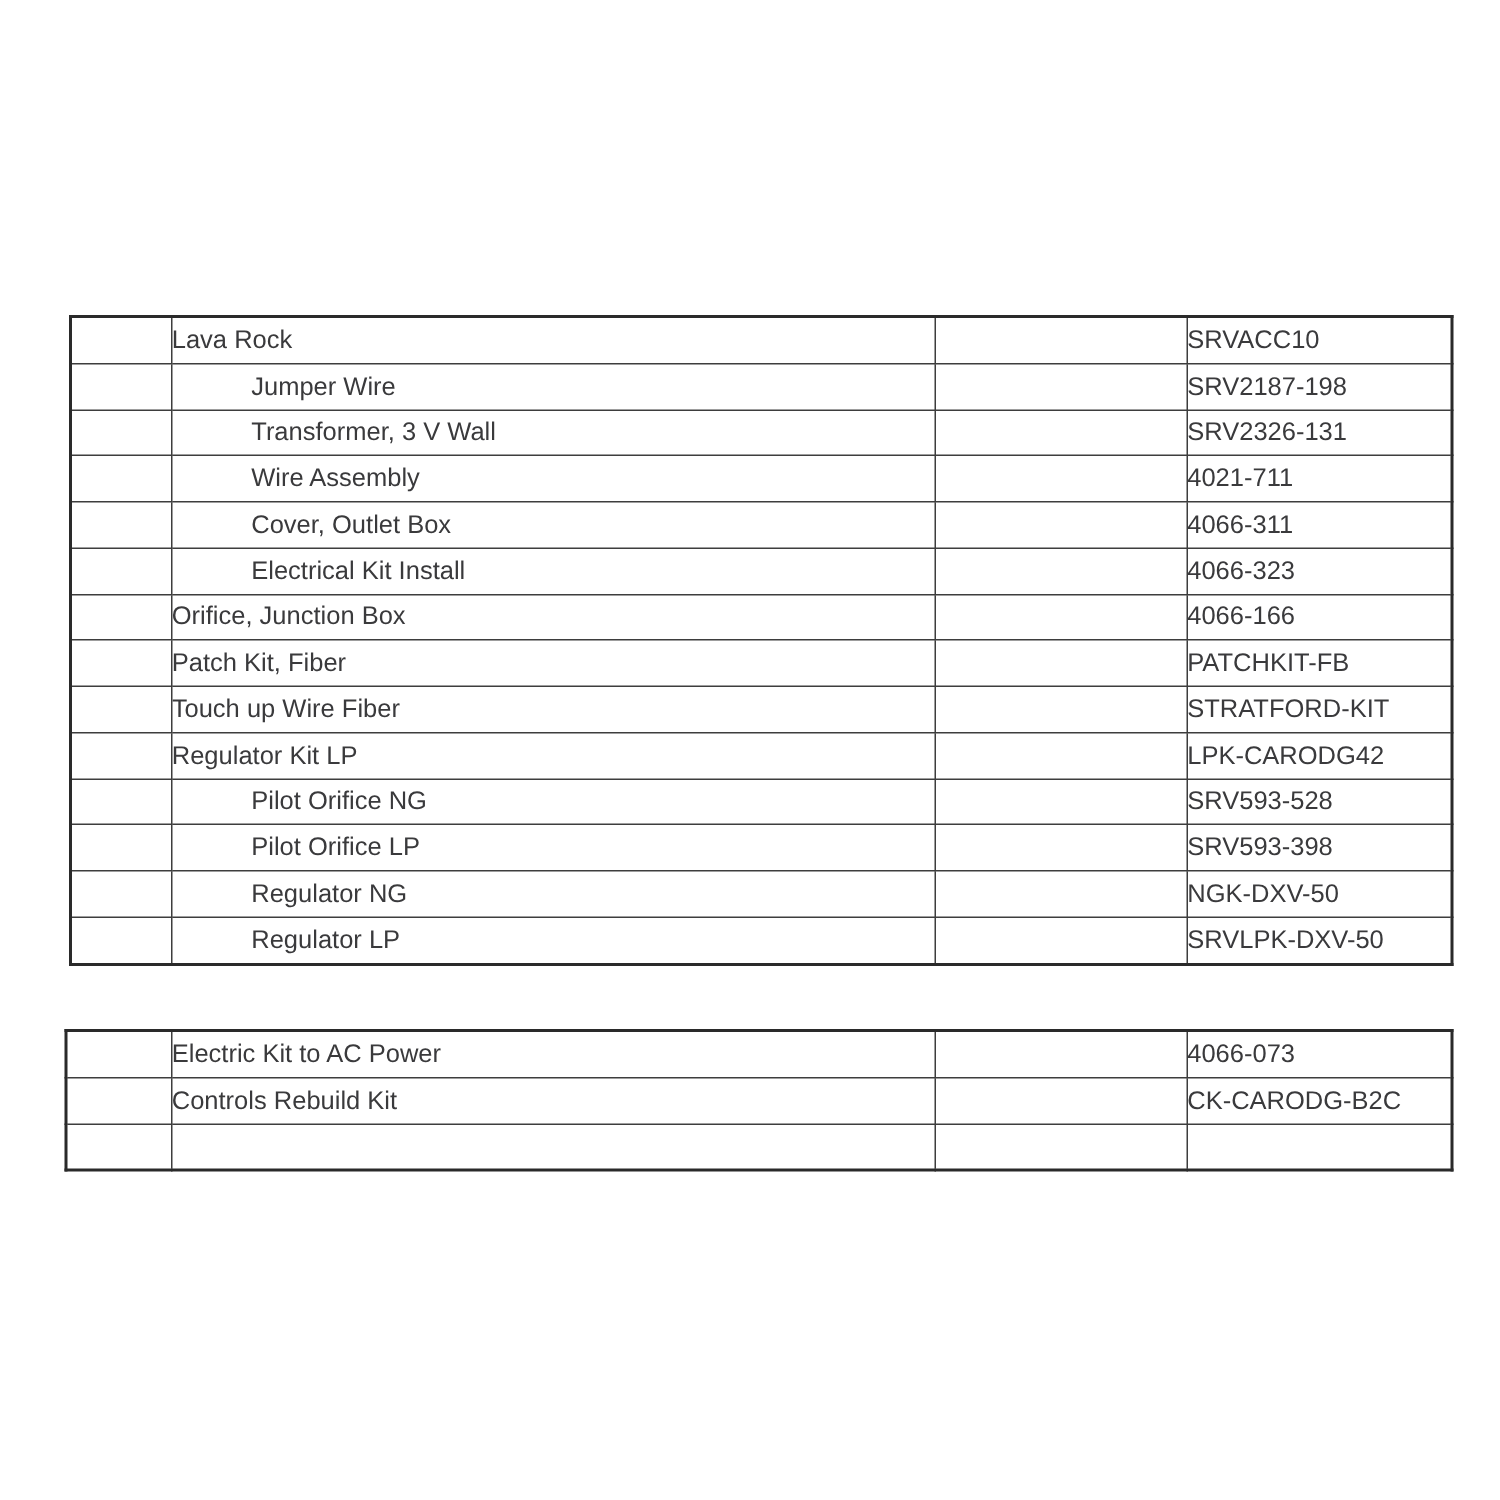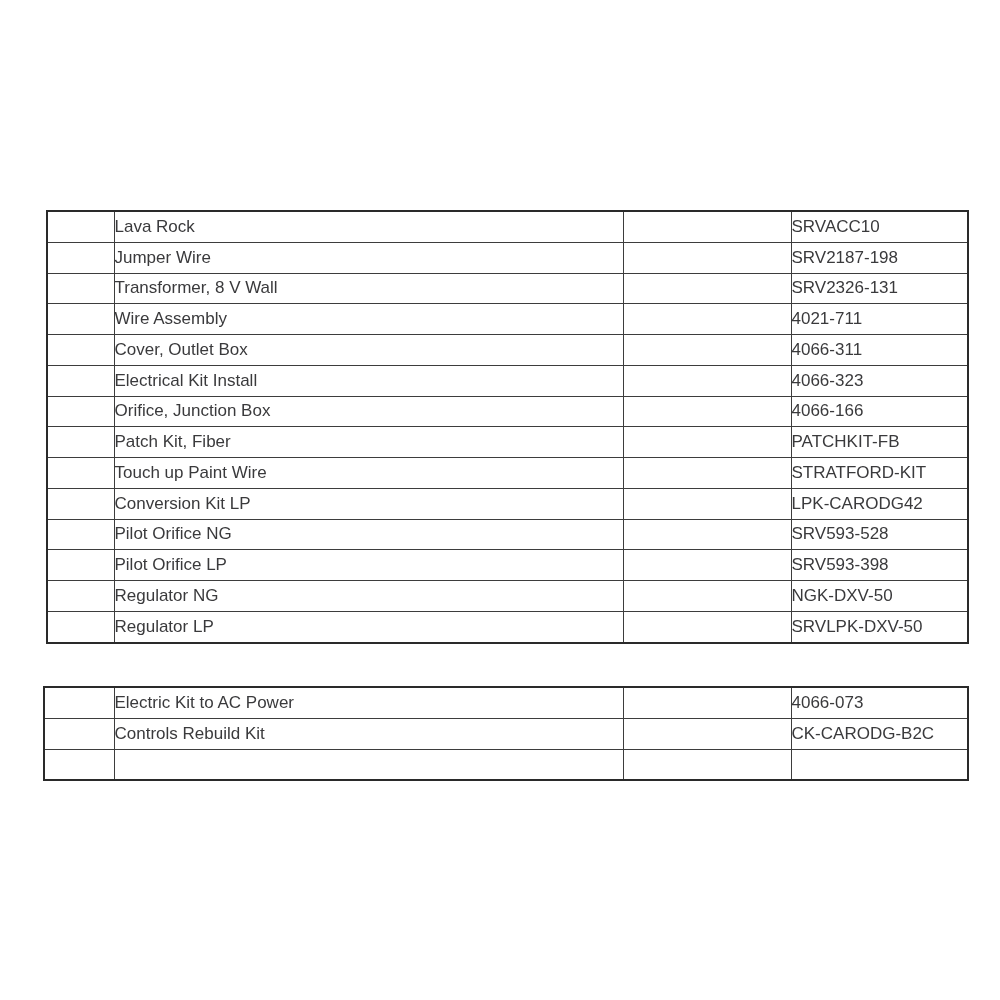--- a/index.html
+++ b/index.html
@@ -30,21 +30,21 @@
     border: 1.5px solid #3d3d3d;
     height: 29.75px;
     padding: 0;
     font-size: 17px;
     color: #3a3a3c;
     white-space: nowrap;
     overflow: hidden;
     vertical-align: middle;
   }
   td.desc { padding-left: 16px; }
-  td.desc.indent { }
+  td.desc.indent { padding-left: 53px; }
   td.part { padding-left: 13px; }
 </style>
 </head>
 <body>
 
 <div class="page">
 
   <table class="parts" id="upper-table">
     <colgroup>
       <col style="width:67px">
@@ -60,21 +60,21 @@
         <td class="part">SRVACC10</td>
       </tr>
       <tr>
         <td></td>
         <td class="desc indent">Jumper Wire</td>
         <td></td>
         <td class="part">SRV2187-198</td>
       </tr>
       <tr>
         <td></td>
-        <td class="desc indent">Transformer, 8 V Wall</td>
+        <td class="desc indent">Transformer, 3 V Wall</td>
         <td></td>
         <td class="part">SRV2326-131</td>
       </tr>
       <tr>
         <td></td>
         <td class="desc indent">Wire Assembly</td>
         <td></td>
         <td class="part">4021-711</td>
       </tr>
       <tr>
@@ -96,27 +96,27 @@
         <td class="part">4066-166</td>
       </tr>
       <tr>
         <td></td>
         <td class="desc">Patch Kit, Fiber</td>
         <td></td>
         <td class="part">PATCHKIT-FB</td>
       </tr>
       <tr>
         <td></td>
-        <td class="desc">Touch up Paint Wire</td>
+        <td class="desc">Touch up Wire Fiber</td>
         <td></td>
         <td class="part">STRATFORD-KIT</td>
       </tr>
       <tr>
         <td></td>
-        <td class="desc">Conversion Kit LP</td>
+        <td class="desc">Regulator Kit LP</td>
         <td></td>
         <td class="part">LPK-CARODG42</td>
       </tr>
       <tr>
         <td></td>
         <td class="desc indent">Pilot Orifice NG</td>
         <td></td>
         <td class="part">SRV593-528</td>
       </tr>
       <tr>

